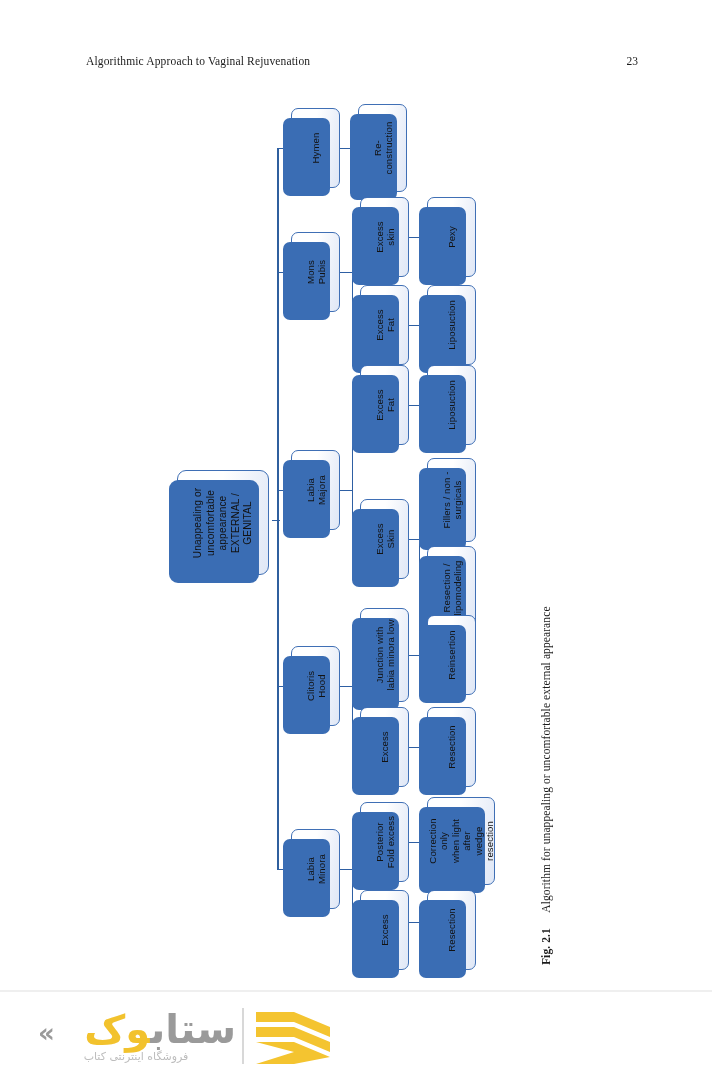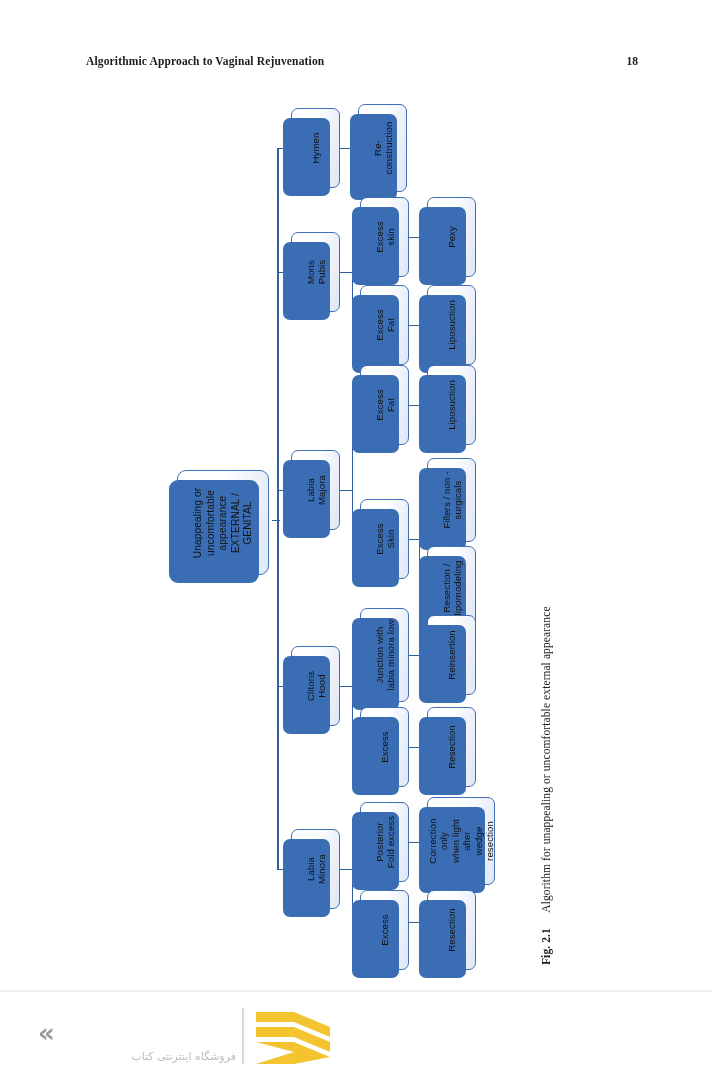--- a/index.html
+++ b/index.html
@@ -15,21 +15,20 @@
     overflow: hidden;
     font-family: "Liberation Serif", serif;
   }
 
   
   #header {
     position: absolute;
     left: 0; top: 55px;
     width: 712px;
     height: 20px;
-    font-weight: bold;
   }
   #header .hdr-title {
     position: absolute;
     left: 86px; top: 0;
     font-family: "Liberation Serif", serif;
     font-size: 11.5px;
     color: #1b1b1b;
     letter-spacing: 0.15px;
     white-space: nowrap;
   }
@@ -154,21 +153,21 @@
     left: 2px; top: 14px;
     font-family: "DejaVu Sans", sans-serif;
     font-size: 26px;
     color: #9a9a9a;
     font-weight: bold;
   }
   #footer .brand-sub {
     position: absolute;
     left: 0; top: 46px;
     width: 200px;
-    text-align: right;
+    text-align: center;
     direction: rtl;
     font-family: "DejaVu Sans", sans-serif;
     font-size: 11px;
     color: #bdbdbd;
   }
   #footer .brand-divider {
     position: absolute;
     left: 206px; top: 4px;
     width: 1.5px; height: 56px;
     background: #d8d8d8;
@@ -204,21 +203,21 @@
   }
   #footer .site-url .hl { color: #f2c22d; }
 </style>
 </head>
 <body>
 
 <div id="page">
 
   <div id="header">
     <div class="hdr-title">Algorithmic Approach to Vaginal Rejuvenation</div>
-    <div class="hdr-page">18</div>
+    <div class="hdr-page">23</div>
   </div>
 
   <div id="figure">
 
     <div class="ln h" style="left:272px; top:520px; width:8px;"></div>
 
     <div class="ln trunk v" style="left:277px; top:148px; height:722px;"></div>
 
     <div class="ln h" style="left:277px; top:148px; width:14px;"></div>
     <div class="ln h" style="left:277px; top:272px; width:14px;"></div>
@@ -344,20 +343,23 @@
       <span class="cap-label">Fig. 2.1</span>
       <span style="display:inline-block;width:10px"></span>
       <span class="cap-text">Algorithm for unappealing or uncomfortable external appearance</span>
     </div>
   </div>
 
   <div id="footer">
 
     <div class="brand-mark">
       <div class="brand-chev">«</div>
+      <div class="brand-word">
+        <span>ستاب</span><span class="hl">وک</span>
+      </div>
       <div class="brand-sub">فروشگاه اینترنتی کتاب</div>
       <div class="brand-divider"></div>
       <div class="chev-logo">
         <svg width="82" height="56" viewBox="0 0 82 56" xmlns="http://www.w3.org/2000/svg">
           <path d="M2 2 L40 2 L76 17 L76 27 L40 12 L2 12 Z" fill="#f4c430"></path>
           <path d="M2 17 L40 17 L76 32 L76 42 L40 27 L2 27 Z" fill="#f4c430"></path>
           <path d="M2 32 L40 32 L76 47 L40 54 L2 54 L40 42 Z" fill="#f4c430"></path>
         </svg>
       </div>
     </div>

